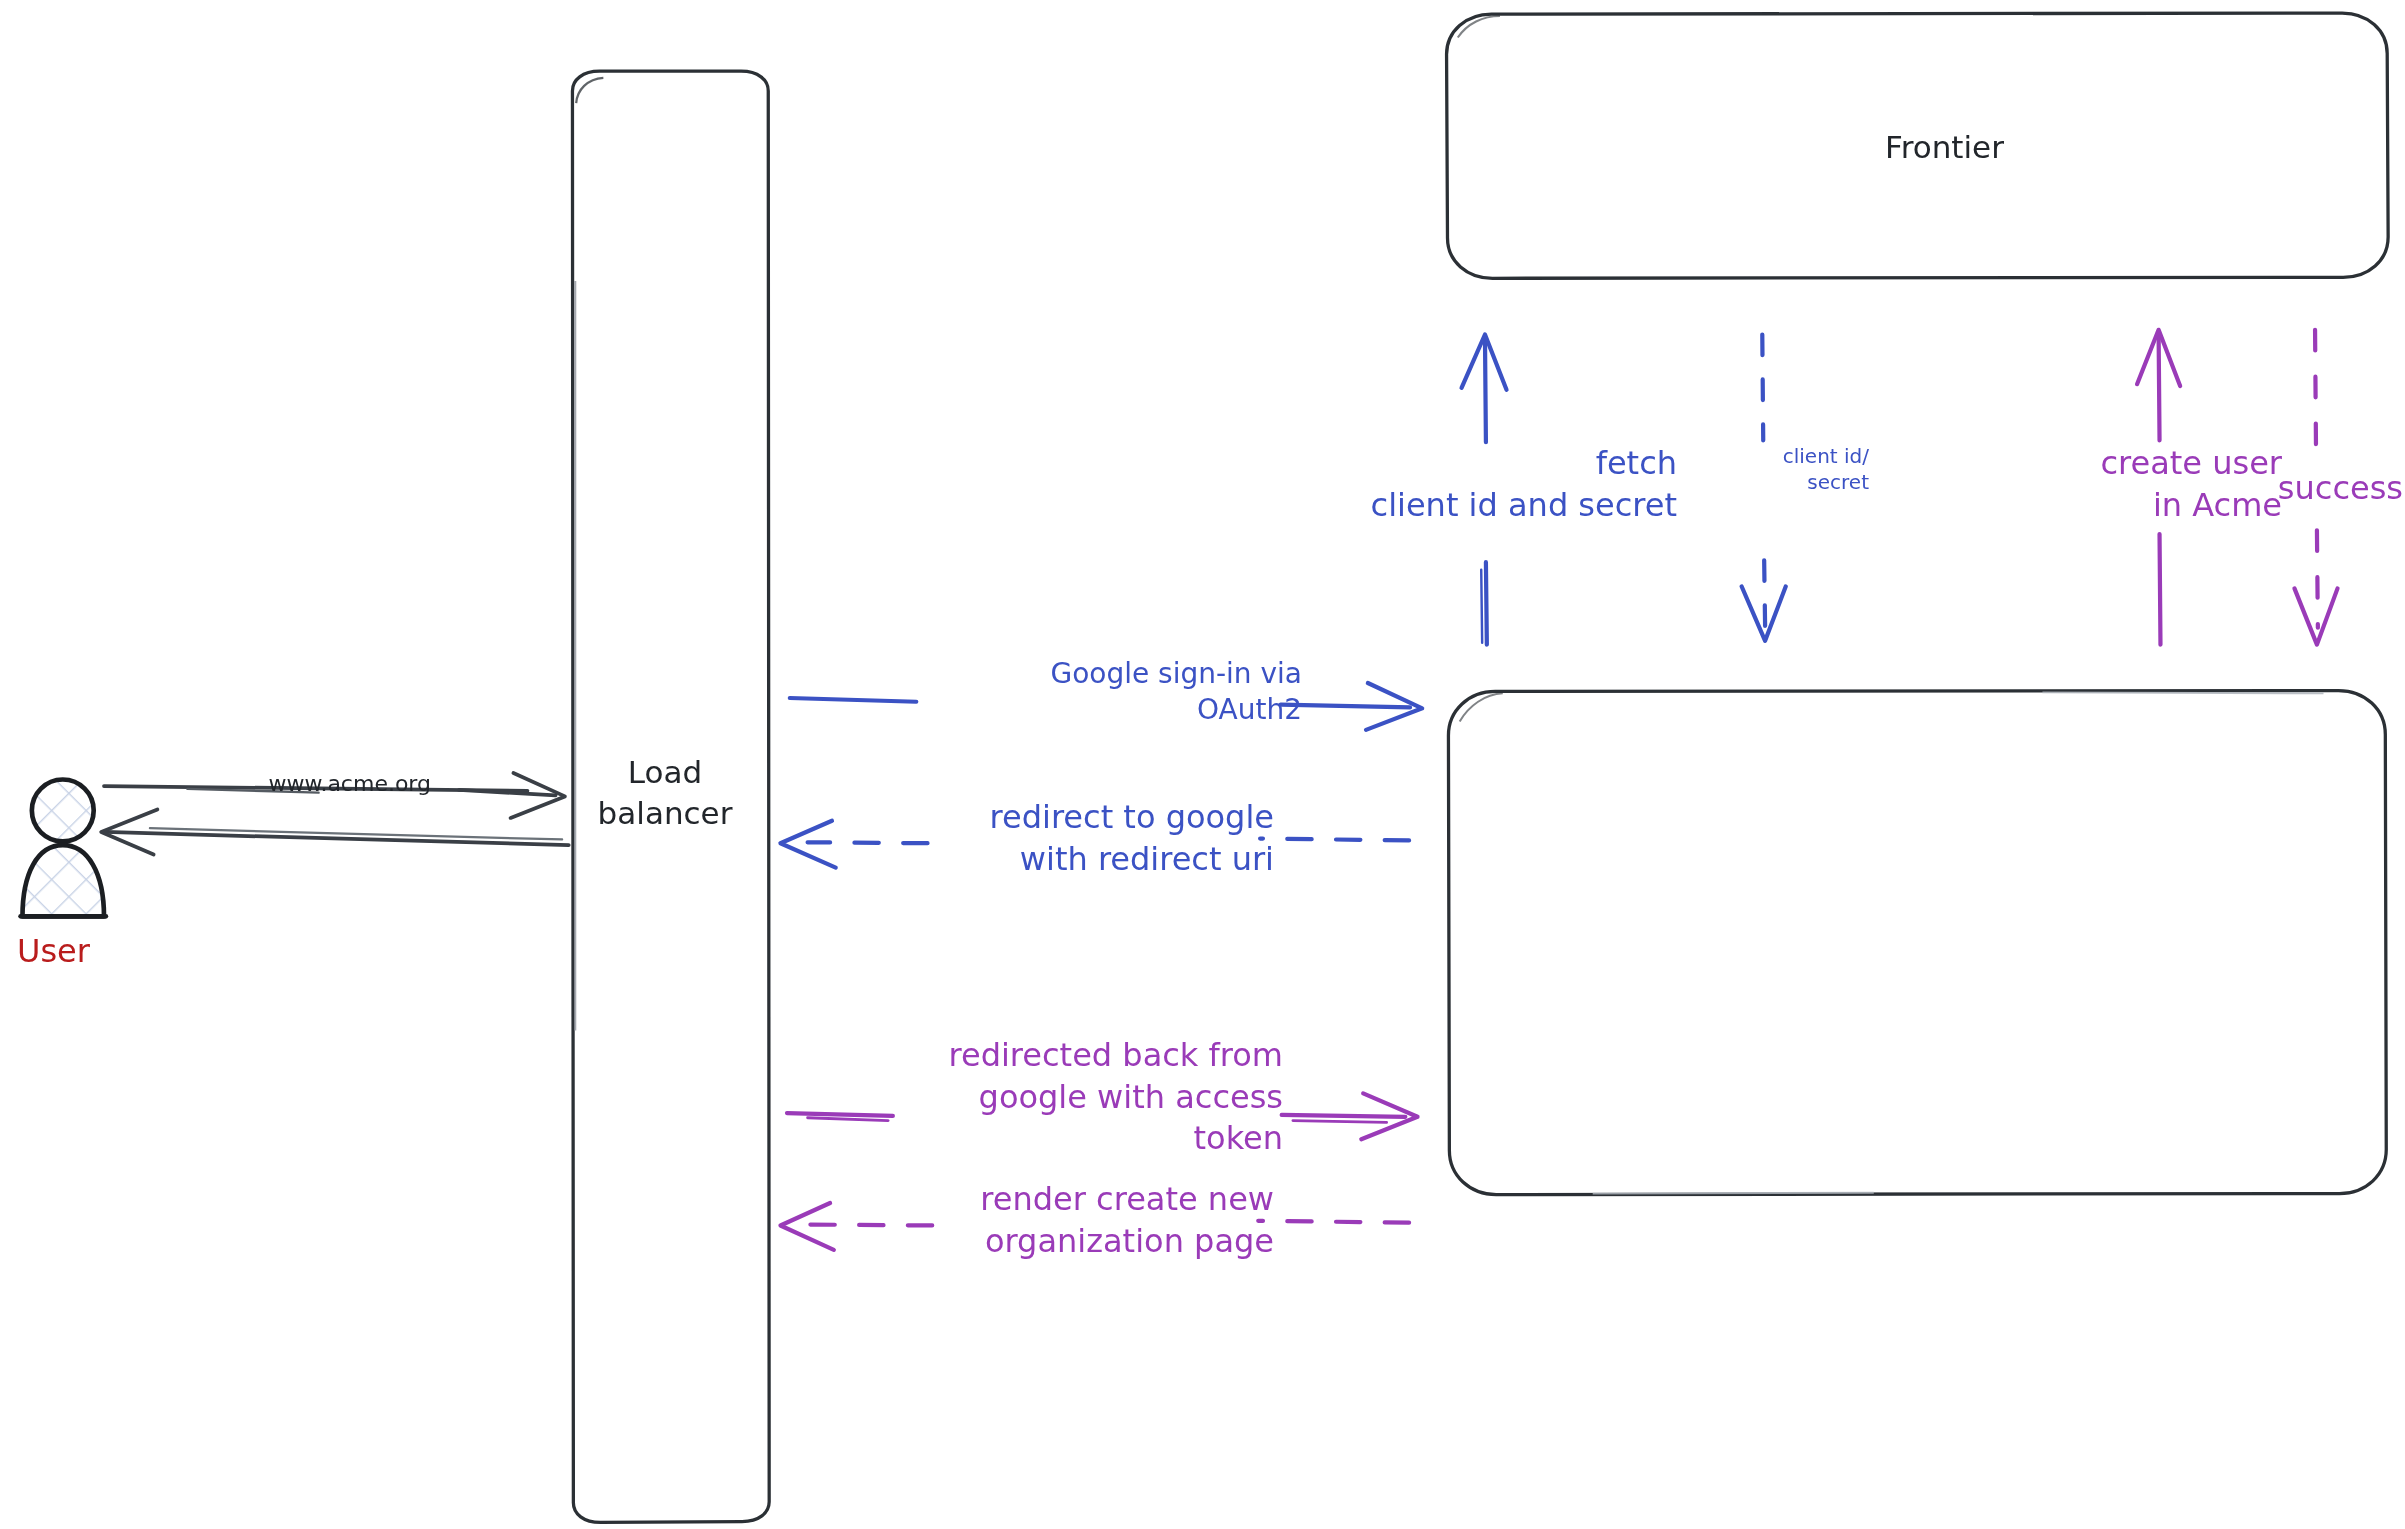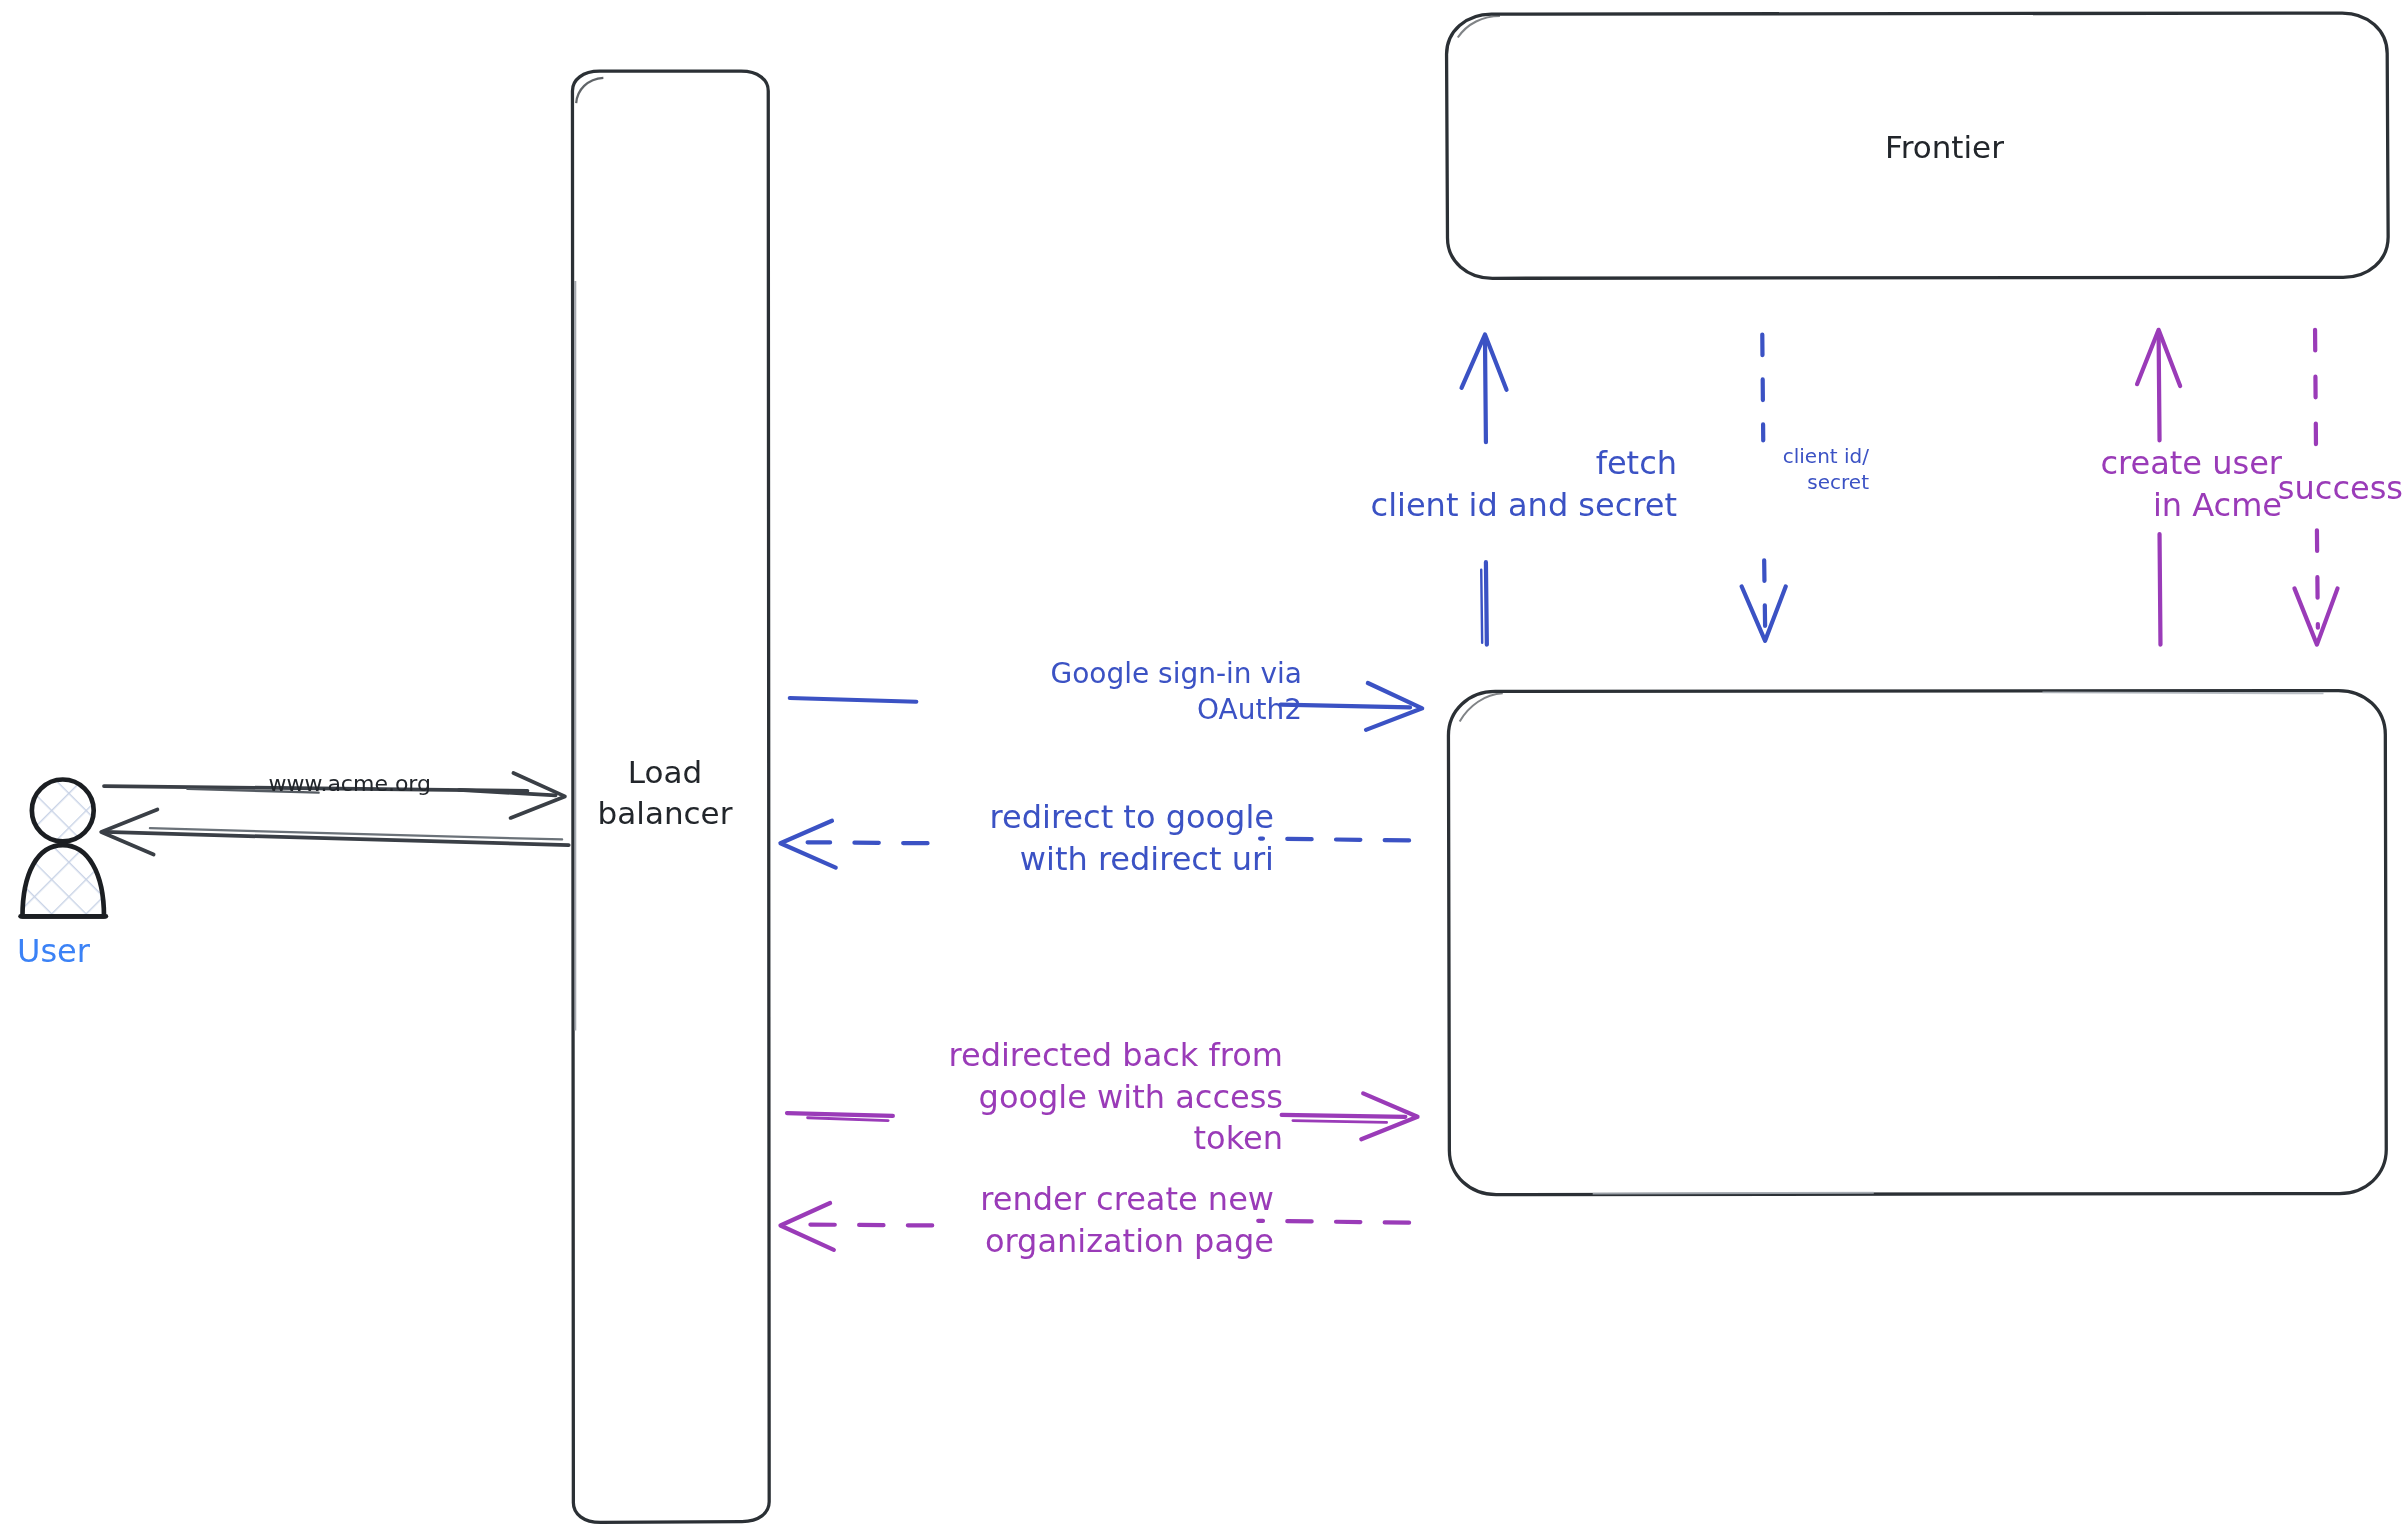--- a/index.html
+++ b/index.html
@@ -41,21 +41,21 @@
     line-height: 1.30;
     white-space: pre-line;
     font-family: "DejaVu Sans", sans-serif;
     pointer-events: none;
   }
   .lbl-blue  { color: #3b52c4; }
   .lbl-purp  { color: #9a3bb8; }
   .lbl-dark  { color: #22262b; }
   .actor-label {
     position: absolute;
-    color: #3b82f6;
+    color: #b91c1c;
     font-family: "DejaVu Sans", sans-serif;
   }
 </style>
 </head>
 <body>
 
 <div id="canvas">
 
   <svg class="layer" viewBox="0 0 2567 1633">
     <defs>

